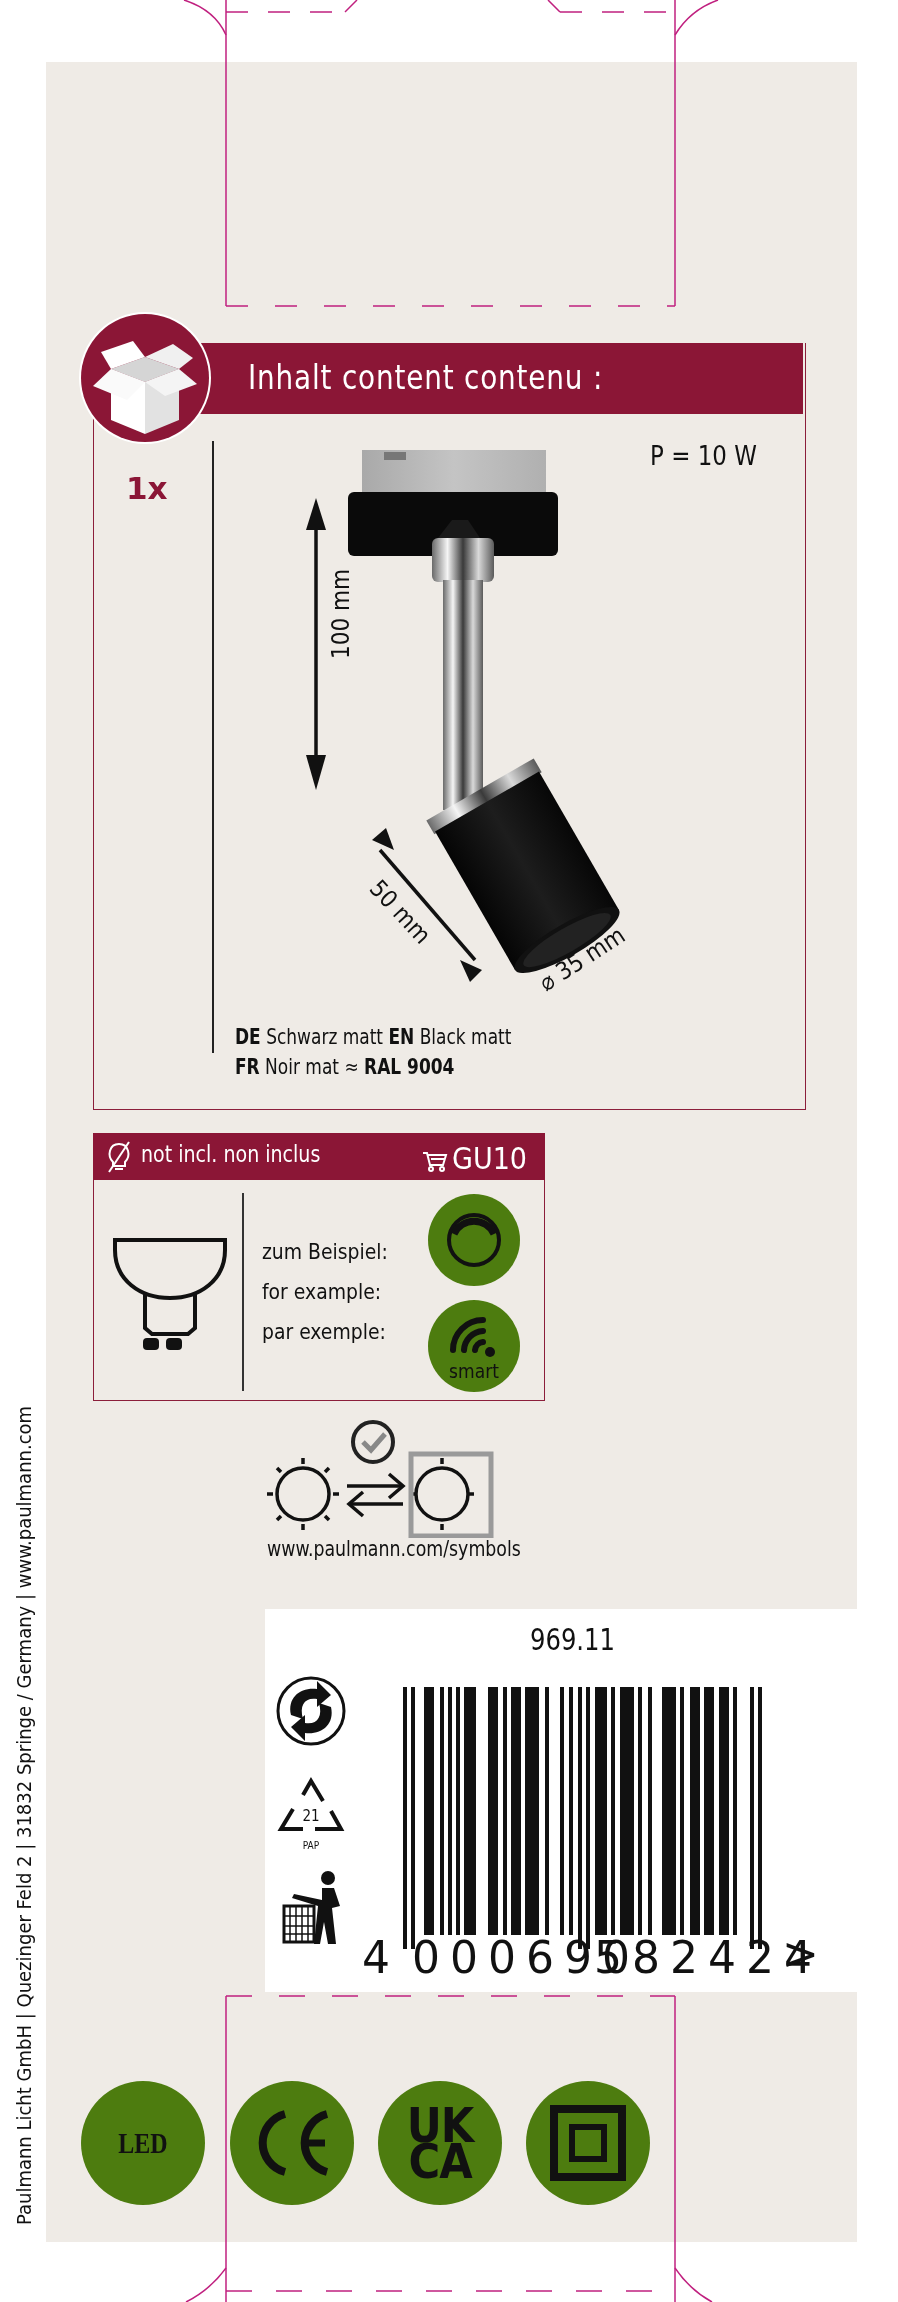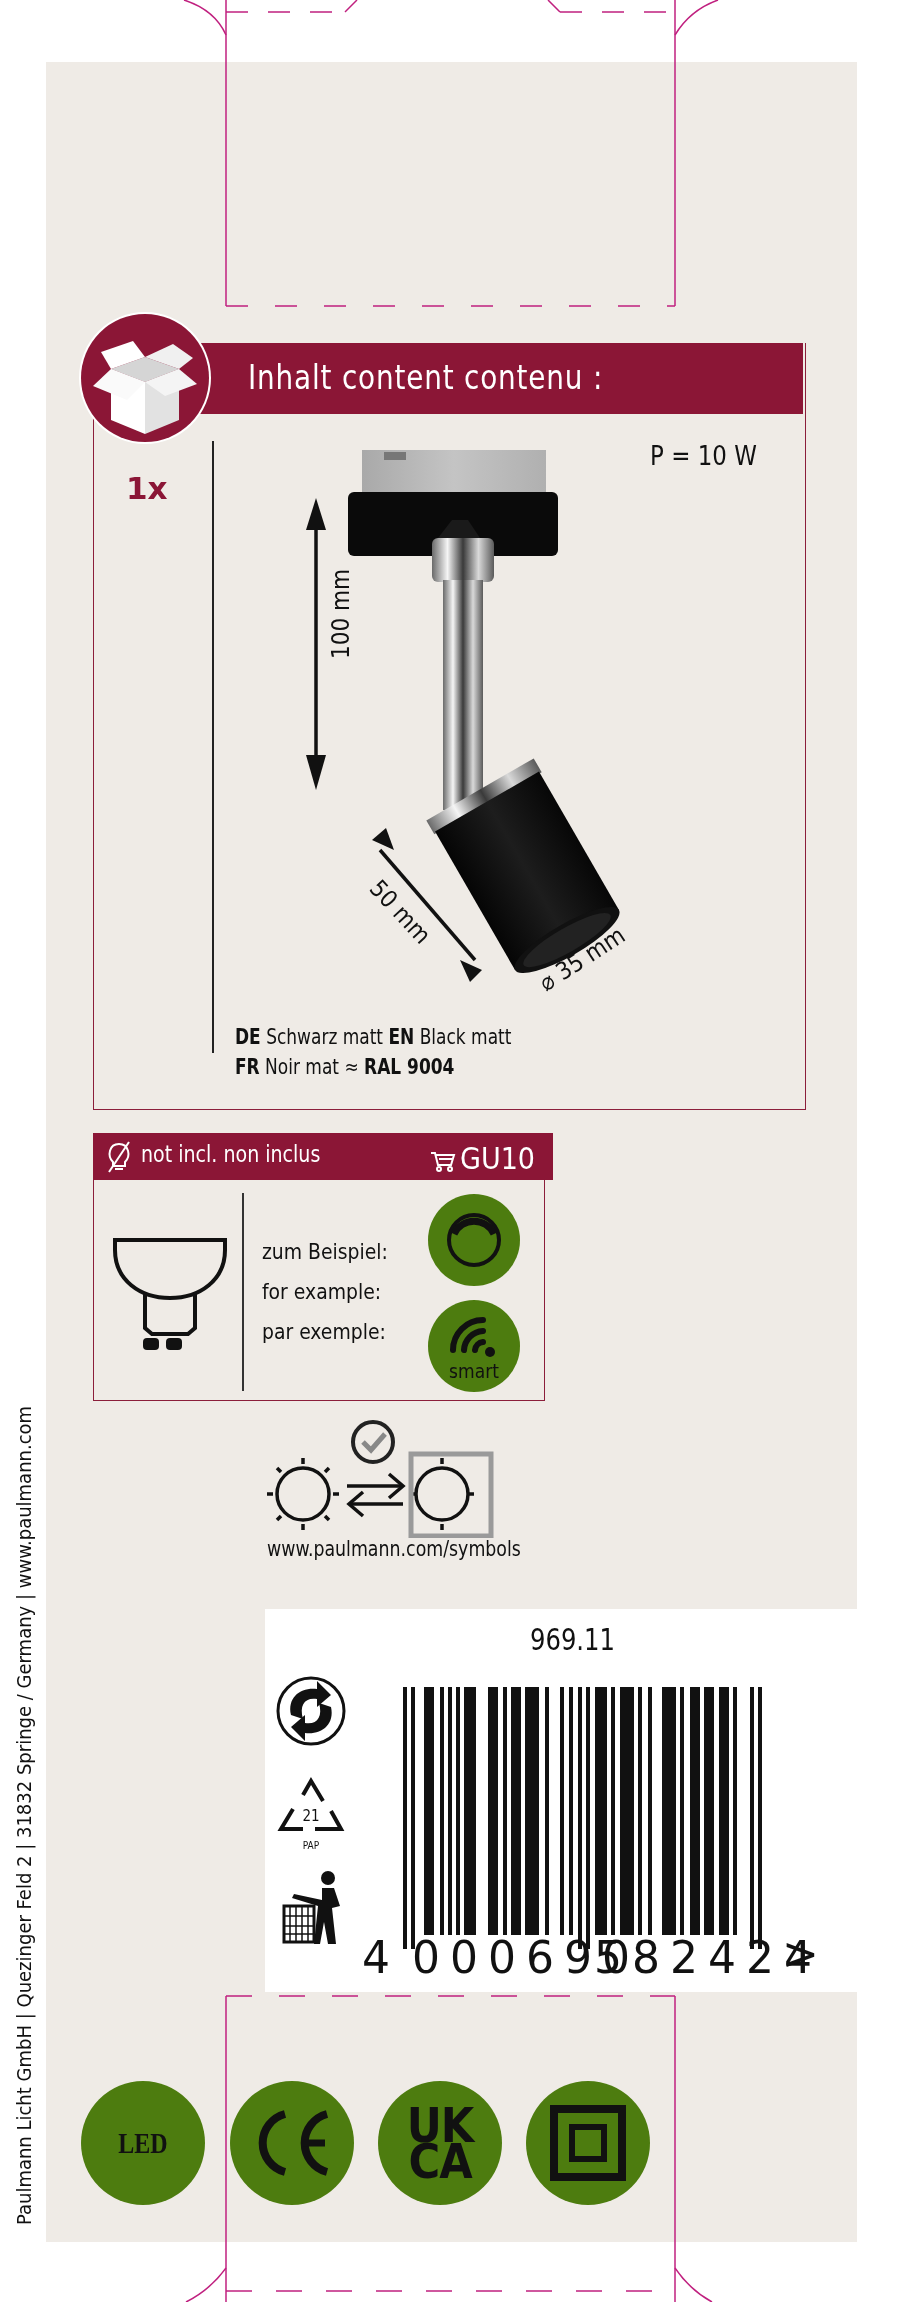--- a/index.html
+++ b/index.html
@@ -15,21 +15,21 @@
   .qty{left:126px;top:470px;font-size:31px;font-weight:bold;color:#8b1636;font-family:"DejaVu Sans",sans-serif;text-align:center;}
   .vline{left:212px;top:441px;width:1.5px;height:612px;background:#222;}
   .power{left:650px;top:440px;font-size:27px;font-family:"DejaVu Sans",sans-serif;transform:scaleX(0.85);transform-origin:left;}
   .dim-100{left:286px;top:600px;font-size:24px;transform:rotate(-90deg);transform-origin:center;white-space:nowrap;width:110px;text-align:center;}
   .dim-50{left:362px;top:898px;font-size:24px;transform:rotate(47deg);transform-origin:center;white-space:nowrap;}
   .dim-35{left:534px;top:945px;font-size:24px;transform:rotate(-33deg);transform-origin:center;white-space:nowrap;}
   .color-text{left:235px;top:1022px;font-size:21px;line-height:30px;transform:scaleX(0.9);transform-origin:left;white-space:nowrap;}
   .color-text b{font-weight:bold;}
   
   .bulb-box{left:93px;top:1133px;width:452px;height:268px;border:1.5px solid #8b1e3a;box-sizing:border-box;}
-  .bulb-header{left:93px;top:1133px;width:452px;height:47px;background:#8b1636;color:#fff;padding-left:8px;}
+  .bulb-header{left:93px;top:1133px;width:452px;height:47px;background:#8b1636;color:#fff;}
   .bulb-header .lbl{position:absolute;left:48px;top:8px;font-size:23px;white-space:nowrap;transform:scaleX(0.92);transform-origin:left;}
   .bulb-header .gu{position:absolute;right:18px;top:8px;font-size:30px;white-space:nowrap;text-align:center;}
   .bulb-vline{left:242px;top:1193px;width:1.5px;height:198px;background:#333;}
   .example{left:262px;top:1232px;font-size:22px;line-height:40px;transform:scaleX(0.95);transform-origin:left;white-space:nowrap;}
   .grey-circle{border-radius:50%;background:#4d7c0f;}
   .symbols-url{left:267px;top:1537px;font-size:21px;transform:scaleX(0.92);transform-origin:left;white-space:nowrap;}
   
   .white-panel{left:265px;top:1609px;width:592px;height:383px;background:#fff;}
   .article{left:530px;top:1622px;font-size:30px;transform:scaleX(0.9);transform-origin:left;}
   .cert{width:124px;height:124px;display:flex;align-items:center;justify-content:center;}

